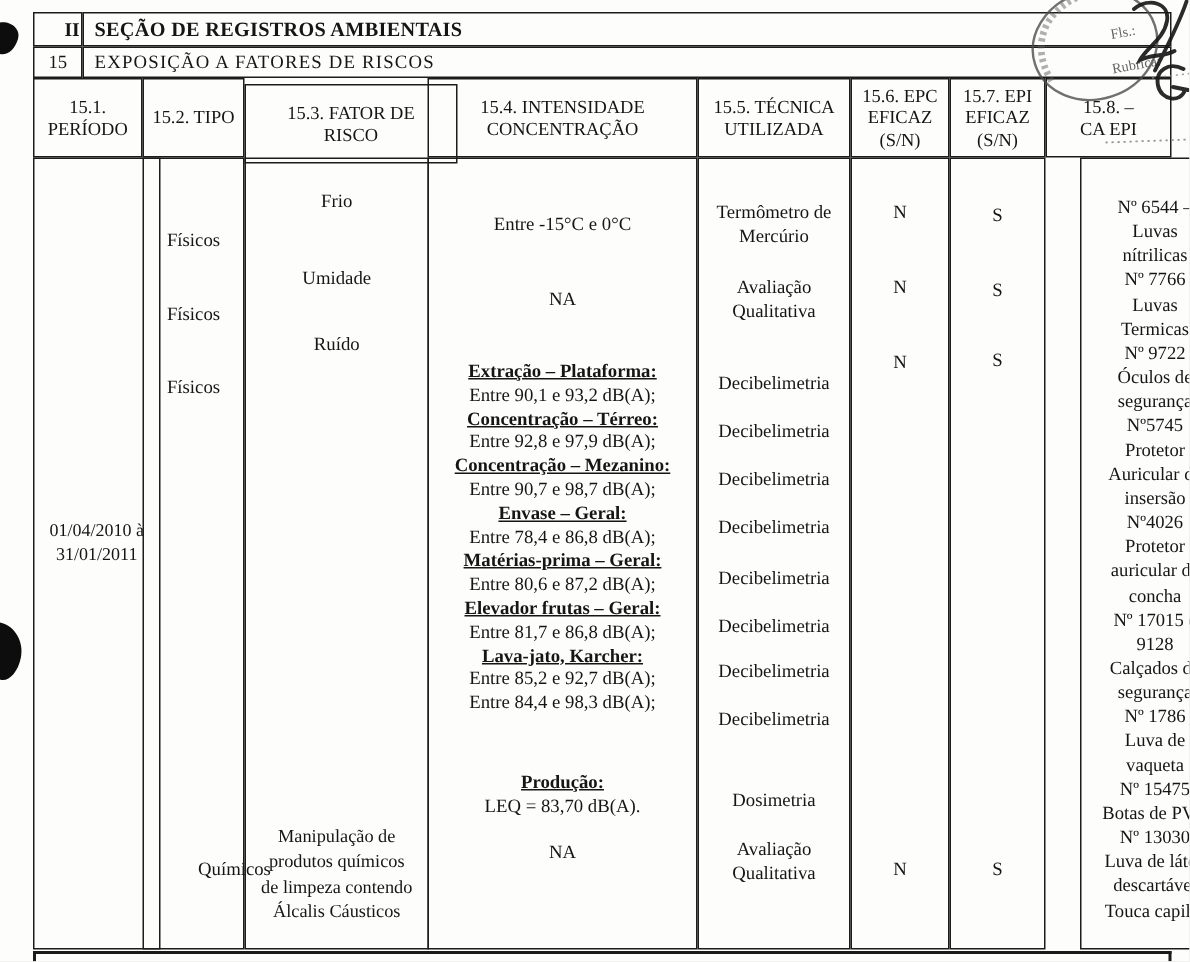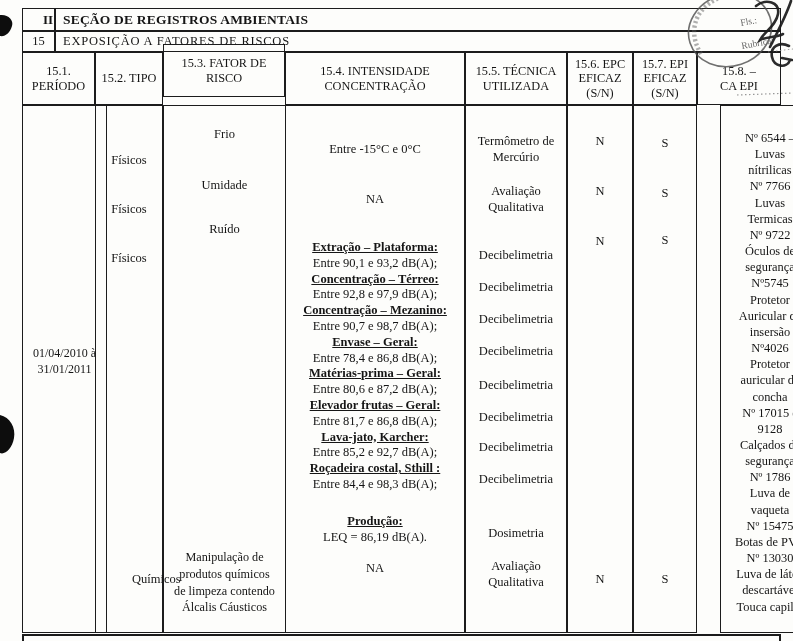--- a/index.html
+++ b/index.html
@@ -41,21 +41,21 @@
     <div class="band-title" style="font-size:12.5px;letter-spacing:.8px;">EXPOSIÇÃO A FATORES DE RISCOS</div>
   </div>
 
   <div class="cell" style="left:22px;top:52px;width:73px;height:53px;">
     <div class="hdr">15.1.
 PERÍODO</div>
   </div>
   <div class="cell" style="left:95px;top:52px;width:68px;height:53px;">
     <div class="hdr">15.2. TIPO</div>
   </div>
-  <div class="cell" style="left:163px;top:44px;width:122px;height:53px;">
+  <div class="cell" style="left:163px;top:56px;width:142px;height:53px;">
     <div class="hdr">15.3. FATOR DE
 RISCO</div>
   </div>
   <div class="cell" style="left:285px;top:52px;width:180px;height:53px;">
     <div class="hdr">15.4. INTENSIDADE
 CONCENTRAÇÃO</div>
   </div>
   <div class="cell" style="left:465px;top:52px;width:102px;height:53px;">
     <div class="hdr">15.5. TÉCNICA
 UTILIZADA</div>
@@ -109,27 +109,26 @@
       <div class="int-h">Concentração – Mezanino:</div>
       <div class="int-v">Entre 90,7 e 98,7 dB(A);</div>
       <div class="int-h">Envase – Geral:</div>
       <div class="int-v">Entre 78,4 e 86,8 dB(A);</div>
       <div class="int-h">Matérias-prima – Geral:</div>
       <div class="int-v">Entre 80,6 e 87,2 dB(A);</div>
       <div class="int-h">Elevador frutas – Geral:</div>
       <div class="int-v">Entre 81,7 e 86,8 dB(A);</div>
       <div class="int-h">Lava-jato, Karcher:</div>
       <div class="int-v">Entre 85,2 e 92,7 dB(A);</div>
-      <div class="int-h">Roçadeira costal, Sthill :</div>
       <div class="int-v">Entre 84,4 e 98,3 dB(A);</div>
     </div>
 
     <div class="ctext" style="top:408px;">
       <div class="int-h">Produção:</div>
-      <div class="int-v">LEQ = 86,19 dB(A).</div>
+      <div class="int-v">LEQ = 83,70 dB(A).</div>
     </div>
 
     <div class="ctext" style="top:455px;">NA</div>
   </div>
 
   <div class="cell" style="left:465px;top:105px;width:102px;height:528px;">
     <div class="ctext ml" style="top:28px;">Termômetro de
 Mercúrio</div>
     <div class="ctext ml" style="top:78px;">Avaliação
 Qualitativa</div>

